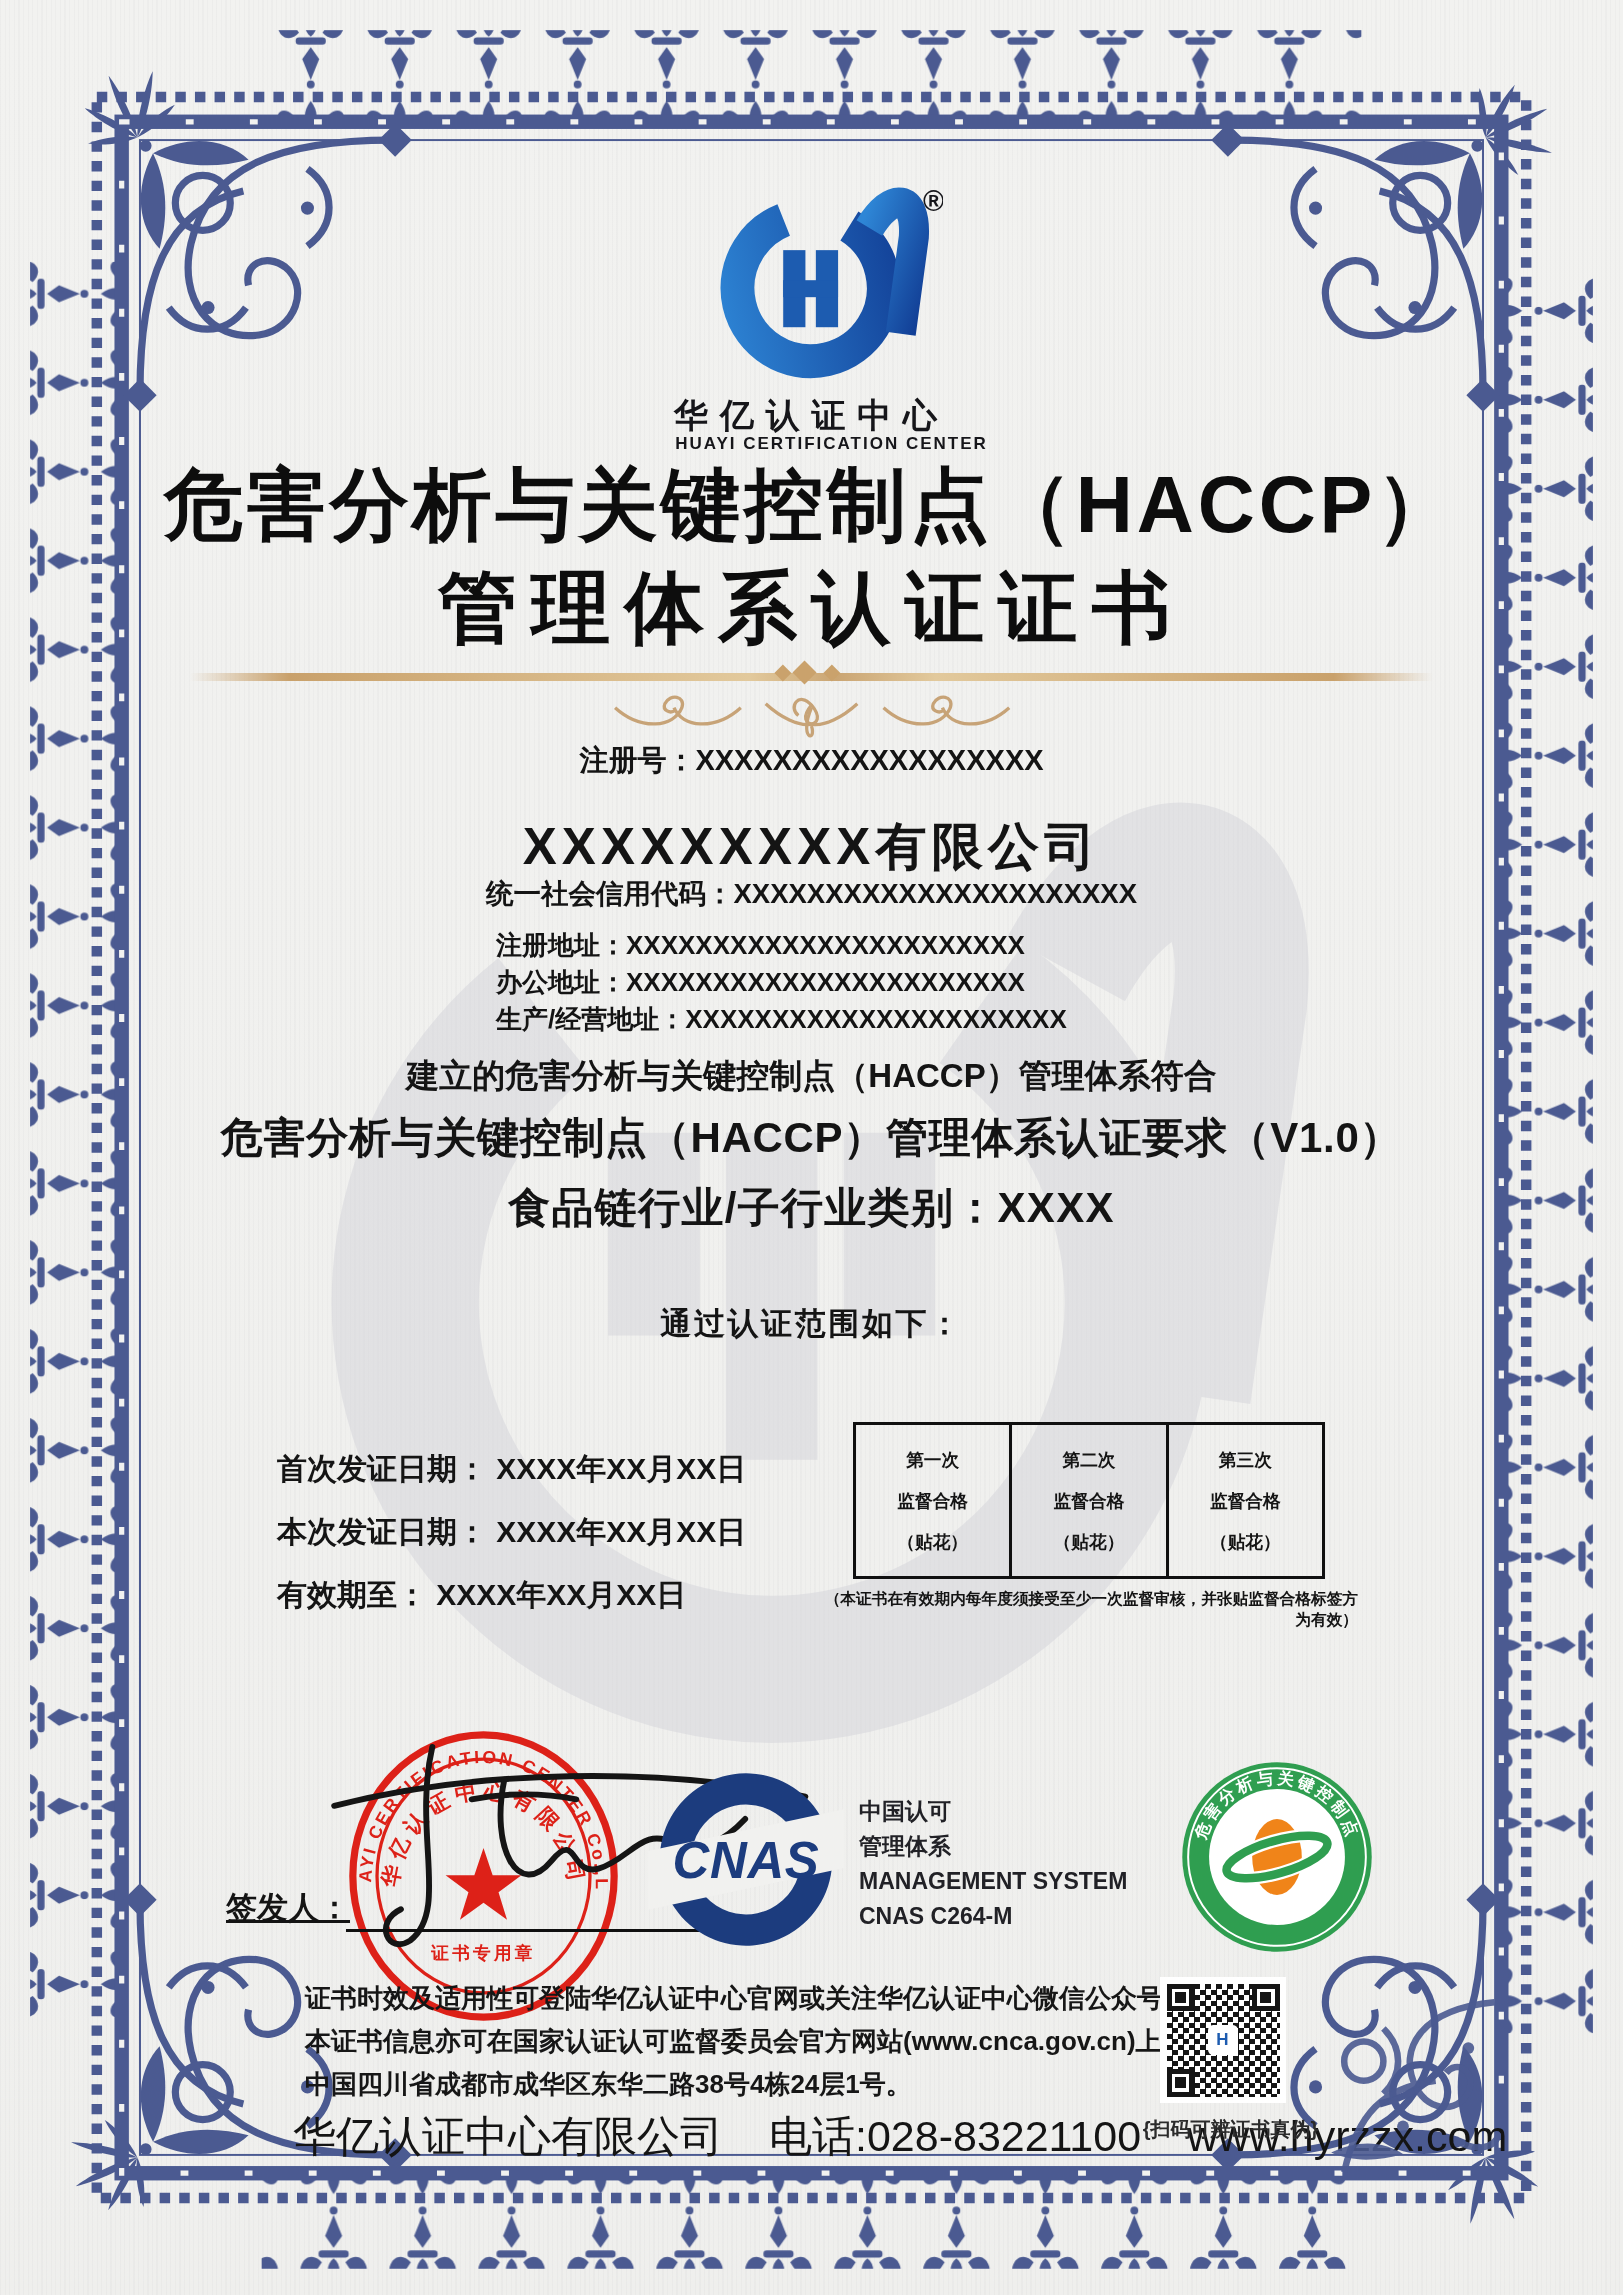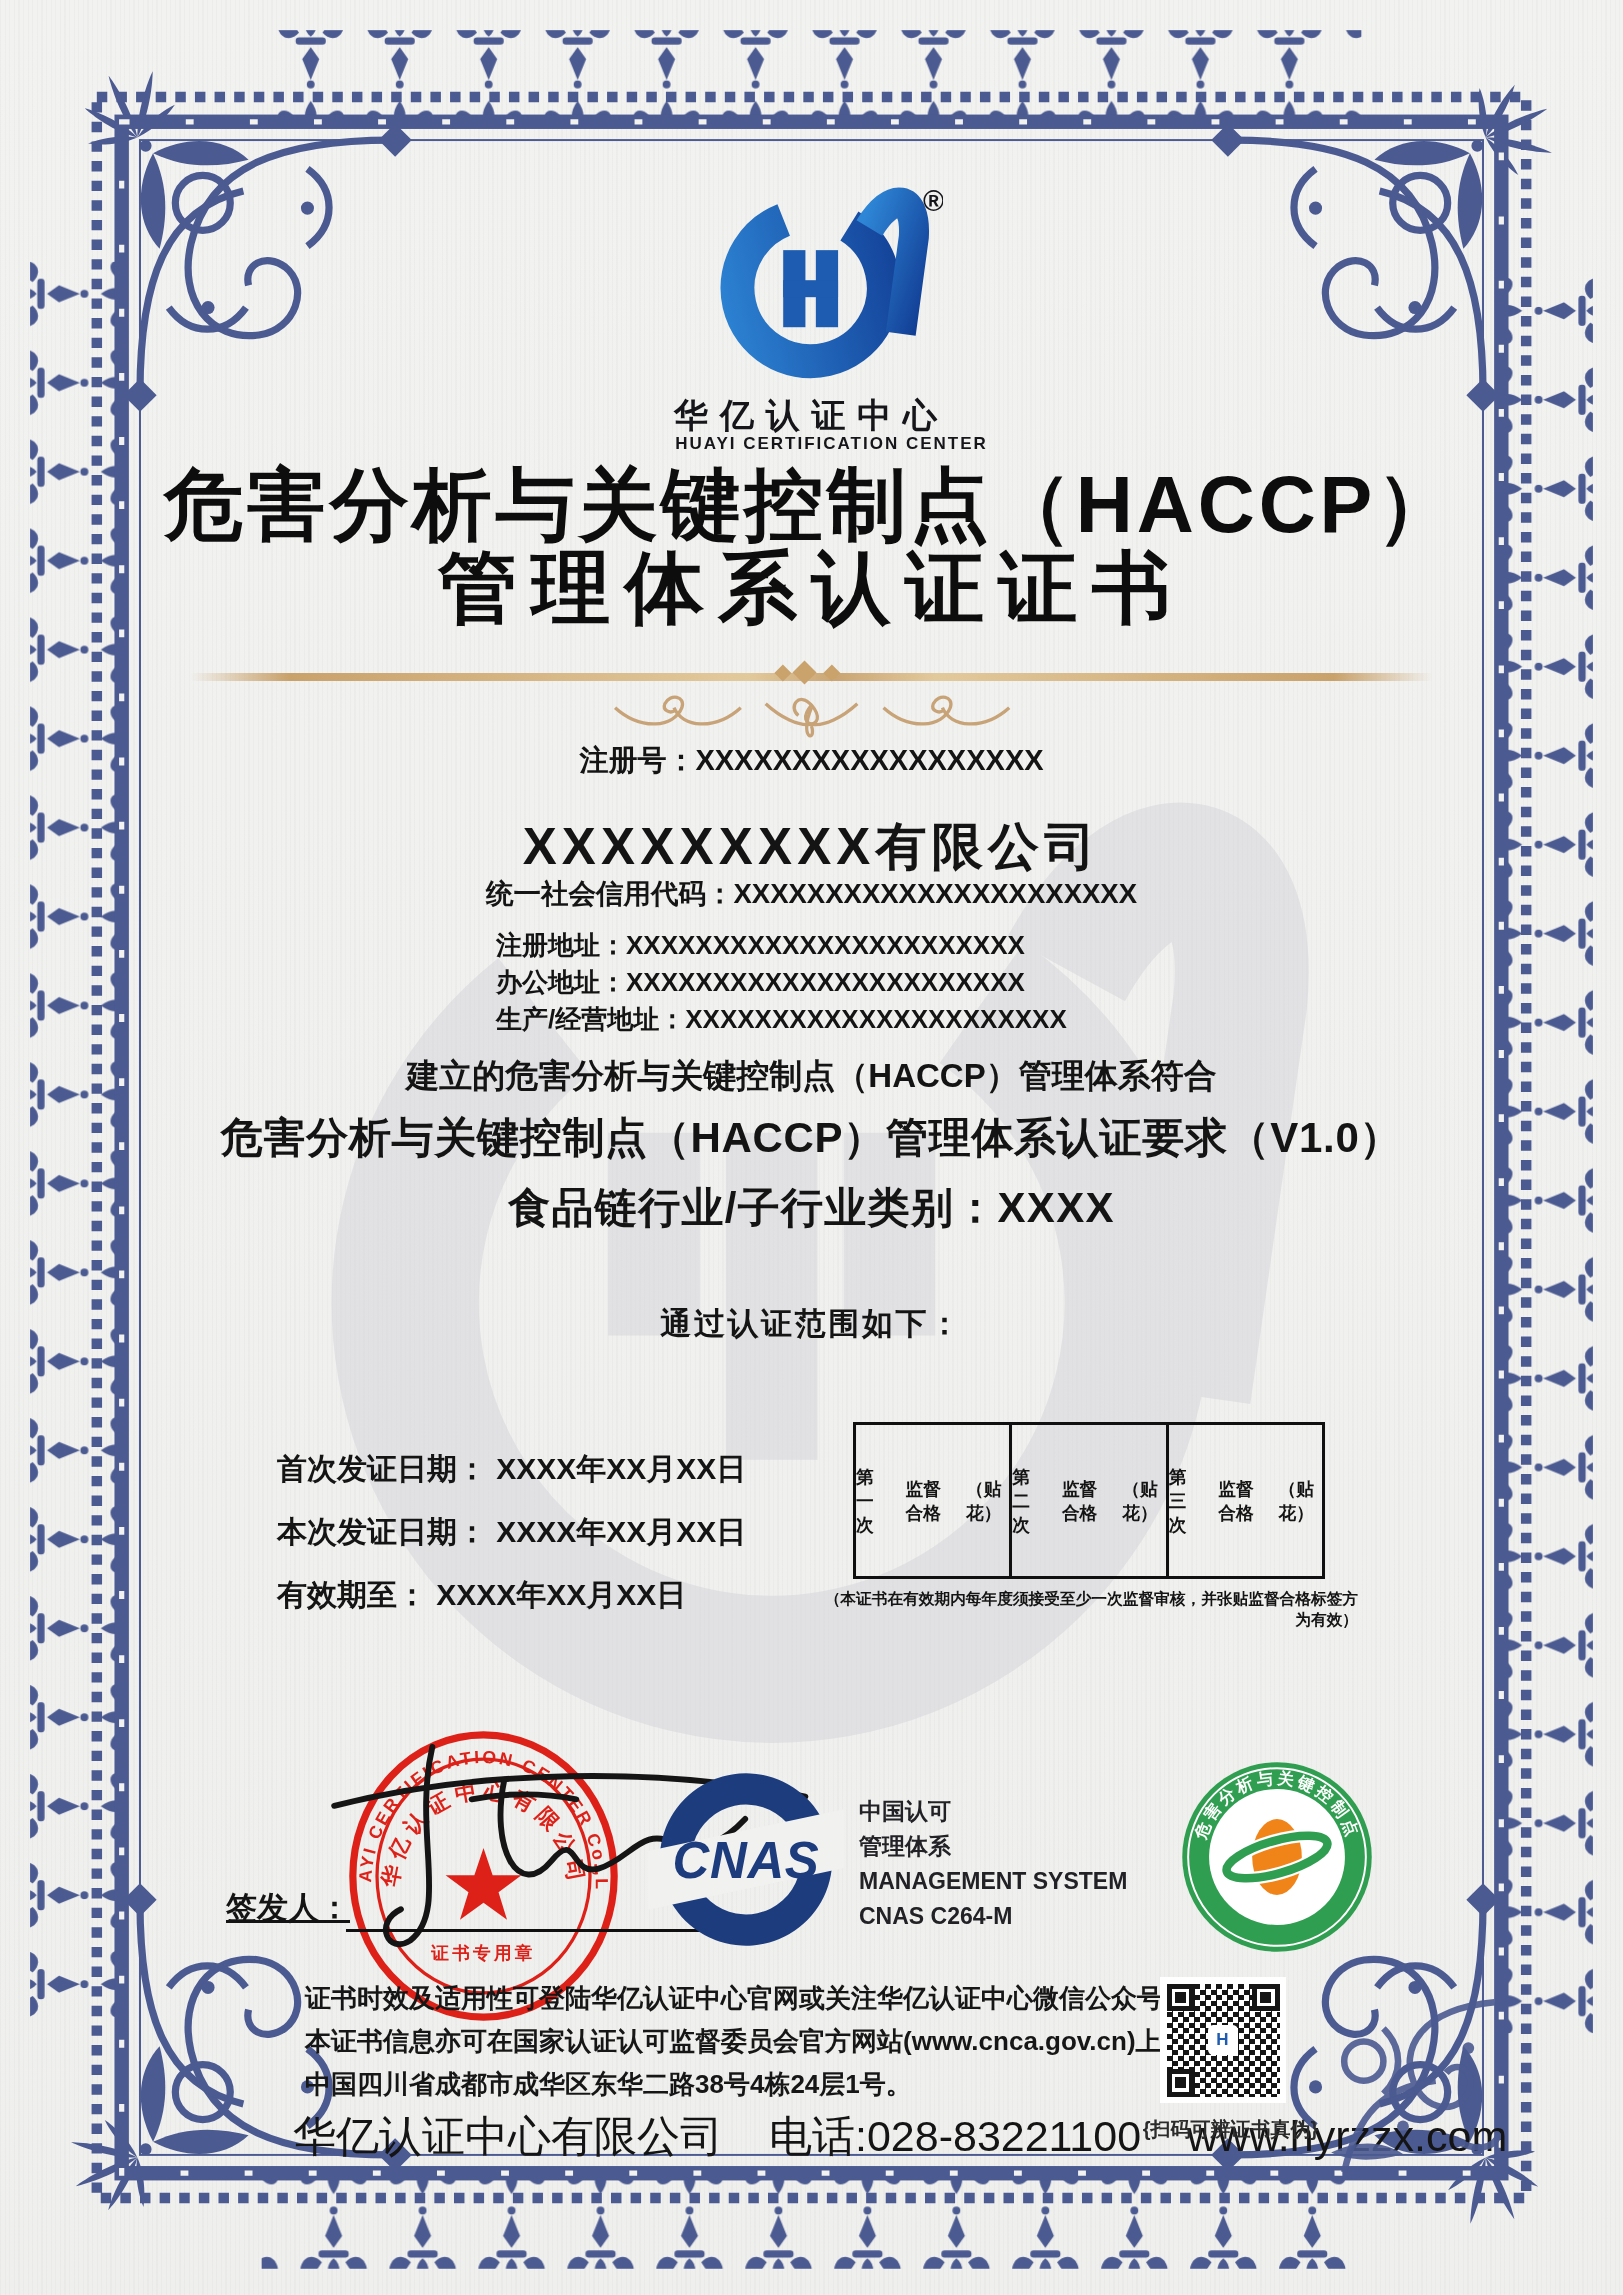--- a/index.html
+++ b/index.html
@@ -13,34 +13,34 @@
     background:
       repeating-linear-gradient(90deg, rgba(120,120,130,.045) 0 1.3px, rgba(0,0,0,0) 1.3px 4.6px),
       linear-gradient(#f2f2f0,#efefed);
   }
   .abs{position:absolute;}
   .ctr{left:0;right:0;text-align:center;}
   
   .logo-cn{top:393px;font-size:34px;font-weight:900;letter-spacing:11.8px;color:#16161a;}
   .logo-en{top:434px;font-size:17px;font-weight:800;letter-spacing:2px;color:#16161a;padding-left:40px;}
   .title1{top:453px;font-size:79px;font-weight:900;letter-spacing:3.9px;color:#0d0d0d;}
-  .title2{top:536px;font-size:79px;font-weight:900;letter-spacing:14.4px;color:#0d0d0d;}
+  .title2{top:556px;font-size:79px;font-weight:900;letter-spacing:14.4px;color:#0d0d0d;}
   .reg-line{top:741px;font-size:29px;font-weight:700;}
   .company{top:813px;font-size:51px;font-weight:900;letter-spacing:5.2px;}
   .credit{top:876px;font-size:27.5px;font-weight:700;}
   .addr-block{top:927px;left:496px;font-size:26px;font-weight:700;line-height:37px;white-space:nowrap;}
   .conformity{top:1054px;font-size:33px;font-weight:700;}
   .standard{top:1110px;font-size:42px;font-weight:900;letter-spacing:0.7px;}
   .industry{top:1180px;font-size:42px;font-weight:900;letter-spacing:1.3px;}
   .scope-head{top:1303px;font-size:31px;font-weight:700;letter-spacing:2.6px;}
   .scope-val{top:1362px;font-size:35px;font-weight:700;letter-spacing:1.3px;}
   .dates{top:1437px;left:277px;font-size:30px;font-weight:700;line-height:63px;white-space:nowrap;}
   .dates .val{padding-left:9.2px;}
   .sup-table{left:853px;top:1422px;width:466px;height:151px;border:3.3px solid #101010;display:flex;}
-  .sup-cell{flex:1;border-right:3.3px solid #101010;display:flex;justify-content:center;align-items:center;gap:17px;font-size:17.7px;font-weight:700;}
+  .sup-cell{flex:1;border-right:3.3px solid #101010;display:flex;flex-direction:column;justify-content:center;align-items:center;gap:17px;font-size:17.7px;font-weight:700;}
   .sup-cell:last-child{border-right:none;}
   .sup-note{left:814px;top:1589px;width:544px;text-align:right;font-size:15.7px;font-weight:700;}
   .signer{left:226px;top:1887px;font-size:31px;font-weight:700;text-decoration:underline;}
   .sign-underline{left:346px;top:1929px;width:432px;height:3.3px;background:#101010;}
   .cnas-text{left:859px;top:1794px;font-size:23px;font-weight:700;line-height:35px;color:#212126;white-space:nowrap;}
   .footer-lines{left:305px;top:1977px;font-size:26px;font-weight:600;line-height:43px;color:#161616;white-space:nowrap;}
   .footer-bottom{left:293px;top:2108px;font-size:43px;font-weight:400;white-space:nowrap;}
   .footer-bottom .seg{margin-right:34px;}
   .qr-note{left:1129px;top:2116px;width:203px;text-align:center;font-size:20px;font-weight:600;color:#2b2b2b;white-space:nowrap;}
   

